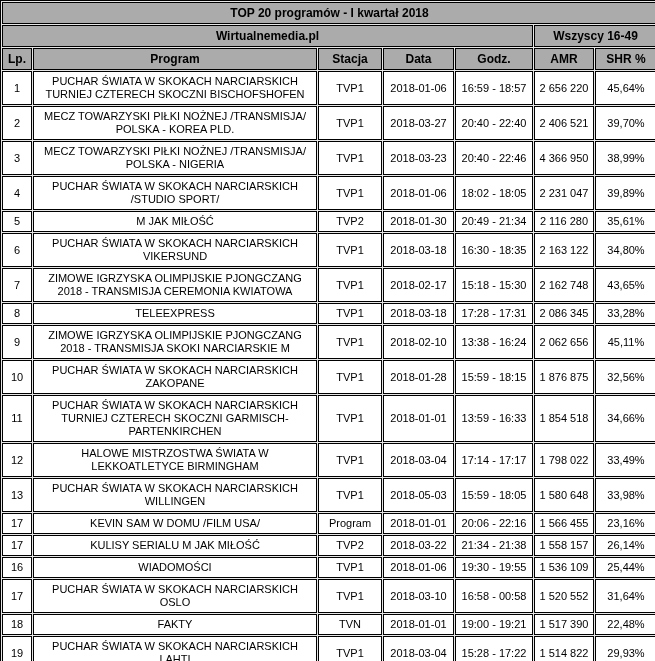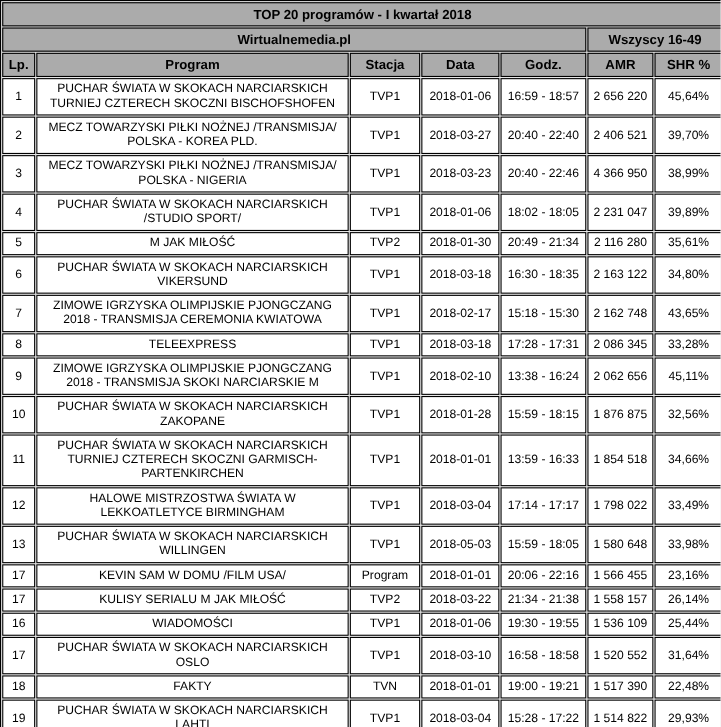--- a/index.html
+++ b/index.html
@@ -228,21 +228,21 @@
           <td>2018-01-06</td>
           <td>19:30 - 19:55</td>
           <td>1 536 109</td>
           <td>25,44%</td>
         </tr>
         <tr>
           <td>17</td>
           <td>PUCHAR ŚWIATA W SKOKACH NARCIARSKICH OSLO</td>
           <td>TVP1</td>
           <td>2018-03-10</td>
-          <td>16:58 - 18:58</td>
+          <td>16:58 - 00:58</td>
           <td>1 520 552</td>
           <td>31,64%</td>
         </tr>
         <tr>
           <td>18</td>
           <td>FAKTY</td>
           <td>TVN</td>
           <td>2018-01-01</td>
           <td>19:00 - 19:21</td>
           <td>1 517 390</td>

